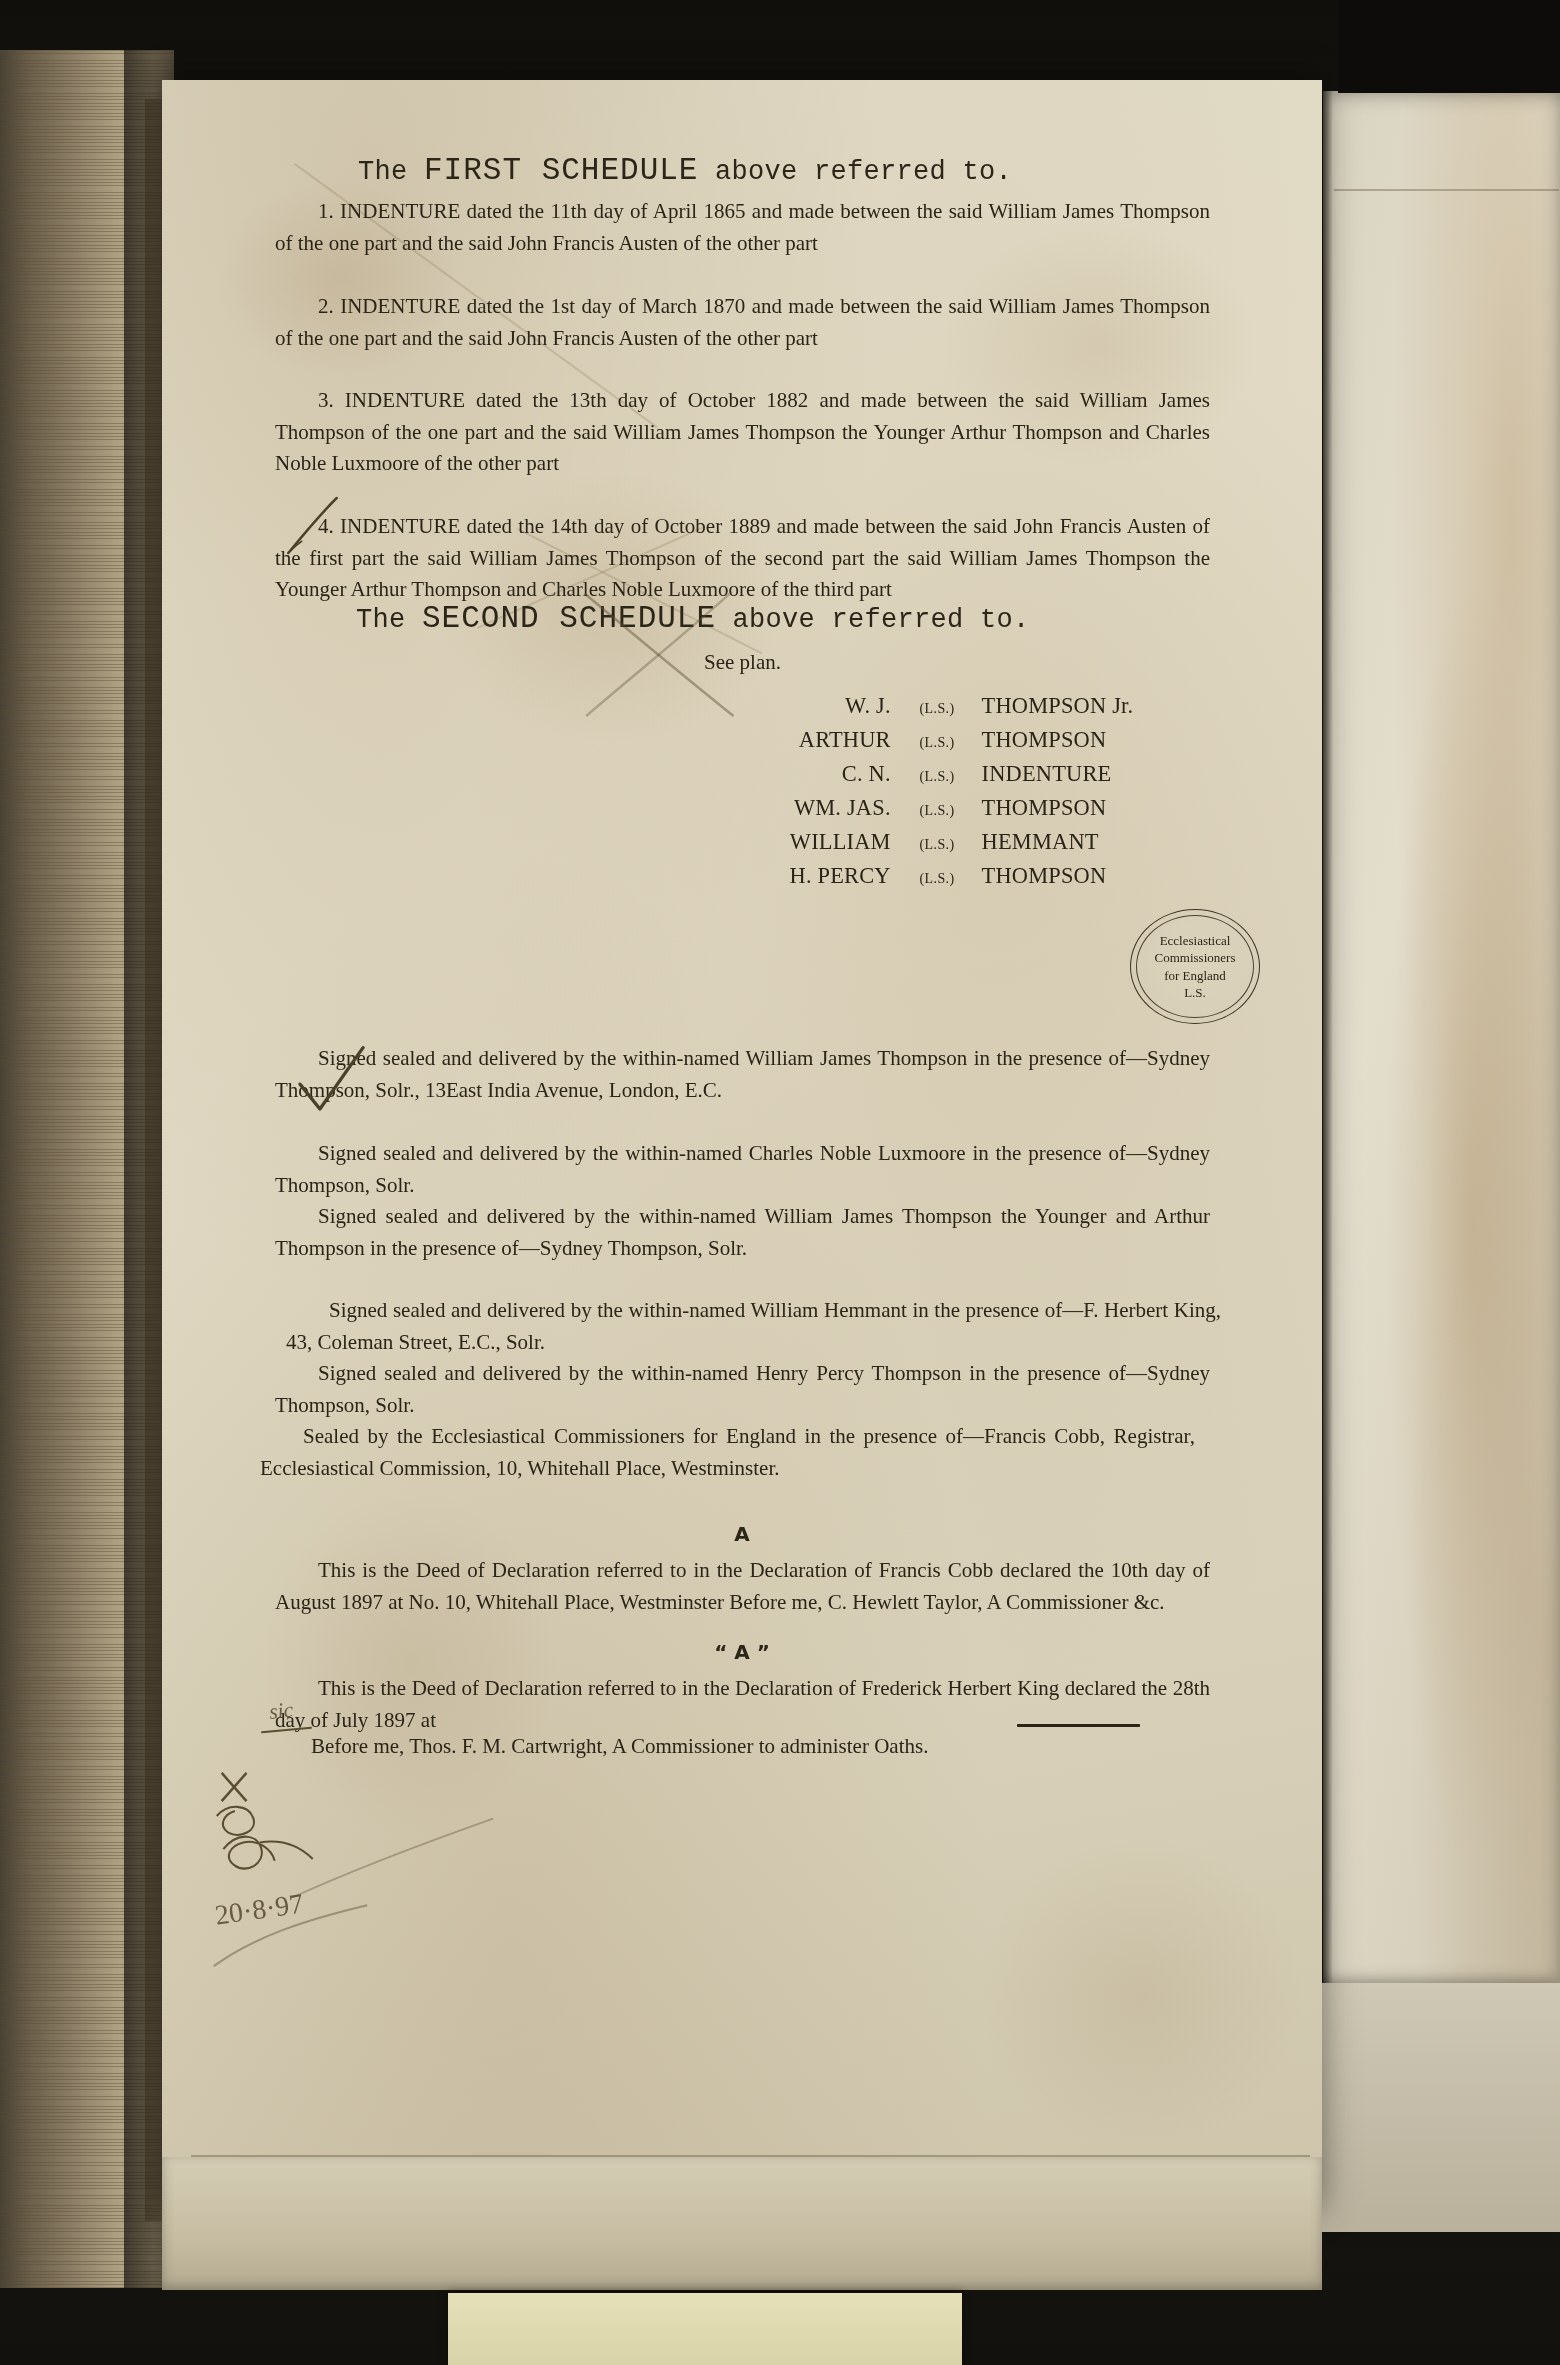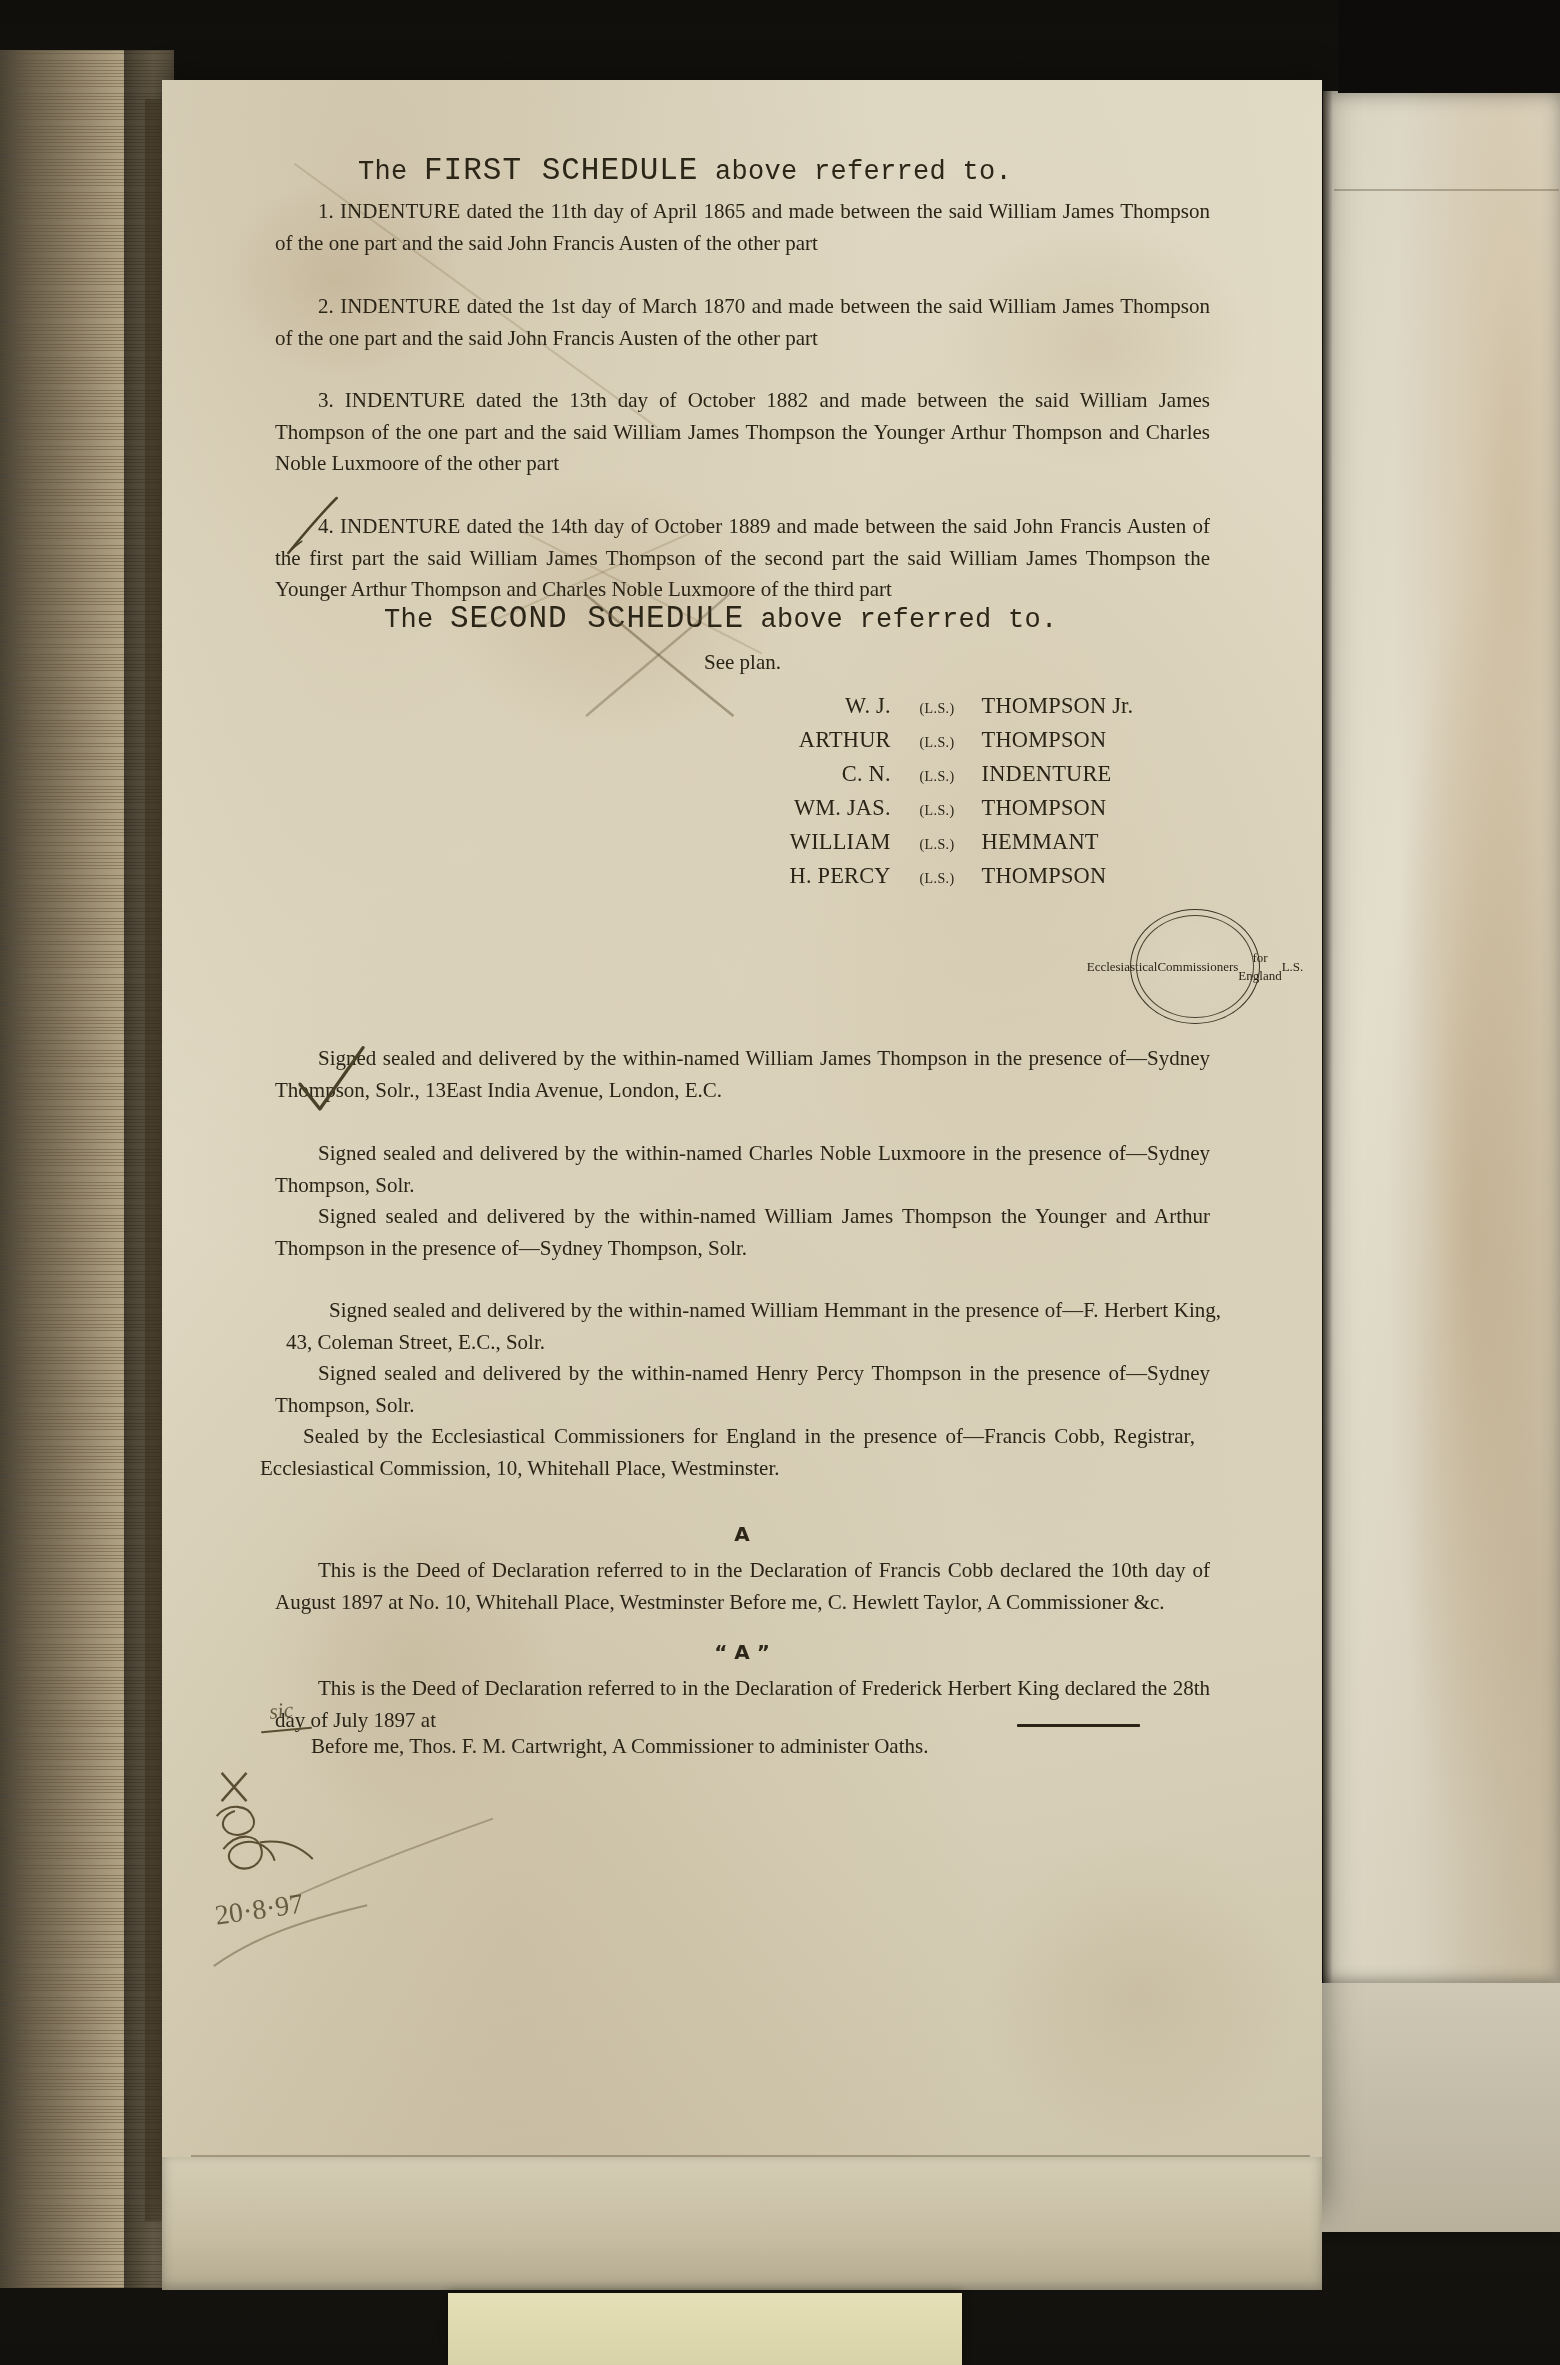--- a/index.html
+++ b/index.html
@@ -205,21 +205,21 @@
   
   .seal {
     position: absolute;
     left: 763px;
     top: 771px;
     width: 128px;
     height: 113px;
     border: 1.7px solid #3a3222;
     border-radius: 50%;
     display: flex;
-    flex-direction: row;
+    flex-direction: column;
     align-items: center;
     justify-content: center;
     font-family: "Liberation Serif", serif;
     font-size: 13px;
     line-height: 17.4px;
     color: #2c2618;
     text-align: center;
     background: radial-gradient(ellipse at 50% 45%, rgba(222,214,192,0.55), rgba(205,196,172,0.25));
   }
   .seal .ring {
@@ -298,21 +298,21 @@
 
       <div class="heading" style="left:196px; top:73px;">
         <span>The </span><span class="big">FIRST SCHEDULE</span><span> above referred to.</span>
       </div>
 
       <div class="para" style="left:113px; top:116px; width:935px;">1.  INDENTURE dated the 11th day of April 1865 and made between the said William James Thompson of the one part and the said John Francis Austen of the other part</div>
       <div class="para" style="left:113px; top:211px; width:935px;">2.  INDENTURE dated the 1st day of March 1870 and made between the said William James Thompson of the one part and the said John Francis Austen of the other part</div>
       <div class="para" style="left:113px; top:305px; width:935px;">3.  INDENTURE dated the 13th day of October 1882 and made between the said William James Thompson of the one part and the said William James Thompson the Younger Arthur Thompson and Charles Noble Luxmoore of the other part</div>
       <div class="para" style="left:113px; top:431px; width:935px;">4.  INDENTURE dated the 14th day of October 1889 and made between the said John Francis Austen of the first part the said William James Thompson of the second part the said William James Thompson the Younger Arthur Thompson and Charles Noble Luxmoore of the third part</div>
 
-      <div class="heading" style="left:194px; top:521px;margin-left:28px;">
+      <div class="heading" style="left:194px; top:521px;">
         <span>The </span><span class="big">SECOND SCHEDULE</span><span> above referred to.</span>
       </div>
 
       <div class="centered" style="left:332px; top:570px; width:497px;">See plan.</div>
 
       <div class="sigs" style="left:530px; top:610px; width:514px;">
         <div class="sig-row">
           <span class="sig-name">W. J.</span>
           <span class="sig-ls">(L.S.)</span>
           <span class="sig-sur">THOMPSON Jr.</span>

